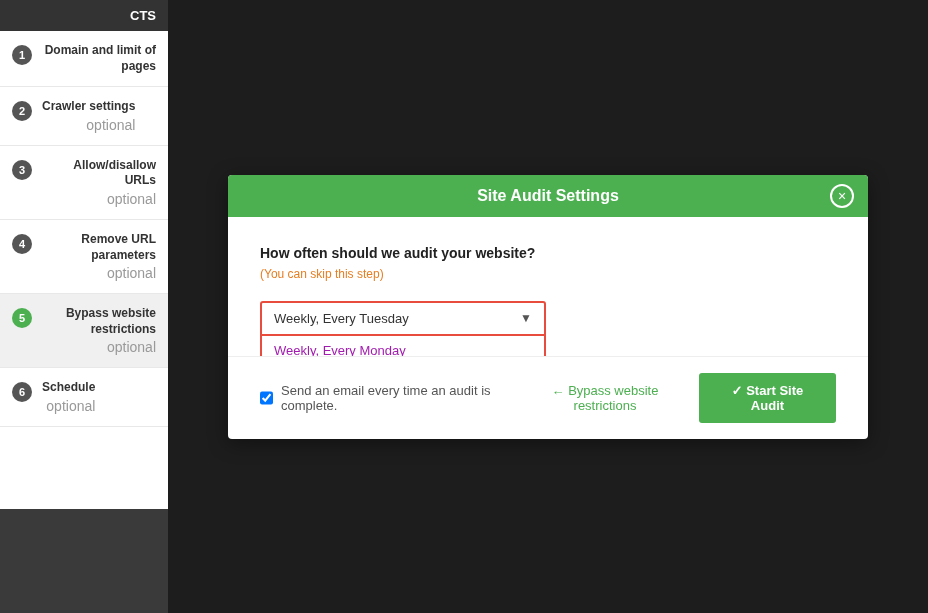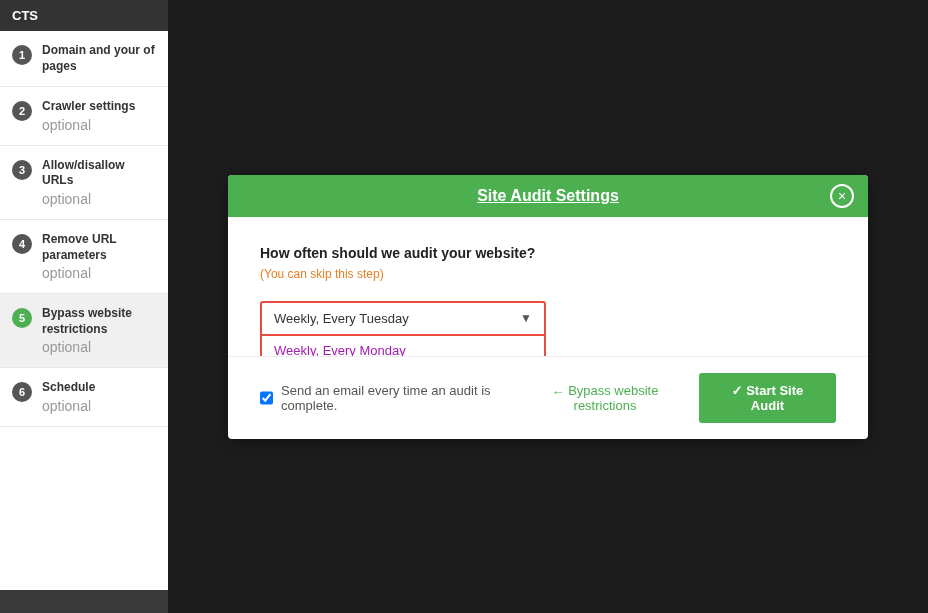--- a/index.html
+++ b/index.html
@@ -10,23 +10,24 @@
       height: 613px;
       overflow: hidden;
       position: relative;
     }
 
     .sidebar {
       position: absolute;
       left: 0;
       top: 0;
       width: 168px;
-      height: 590px;
+      height: 509px;
       background: #fff;
       z-index: 2;
+      text-align: right;
     }
 
     .sidebar-header {
       background: #333;
       color: #fff;
       padding: 8px 12px;
       font-size: 13px;
       font-weight: bold;
     }
 
@@ -107,21 +108,20 @@
 
     .modal-header {
       background: #4caf50;
       color: #fff;
       padding: 12px 4px;
       border-radius: 4px 4px 0 0;
       display: flex;
       align-items: center;
       justify-content: center;
       position: relative;
-      text-decoration: underline;
     }
 
     .modal-title {
       font-size: 16px;
       font-weight: bold;
     }
 
     .modal-close {
       position: absolute;
       right: 14px;
@@ -265,21 +265,21 @@
   </style>
 </head>
 <body>
 
 <div class="sidebar">
   <div class="sidebar-header">CTS</div>
 
   <div class="sidebar-item">
     <div class="sidebar-num">1</div>
     <div class="sidebar-text">
-      <span class="sidebar-label">Domain and your of pages</span>
+      <span class="sidebar-label">Domain and limit of pages</span>
     </div>
   </div>
 
   <div class="sidebar-item">
     <div class="sidebar-num">2</div>
     <div class="sidebar-text">
       <span class="sidebar-label">Crawler settings</span>
       <span class="sidebar-sublabel">optional</span>
     </div>
   </div>

